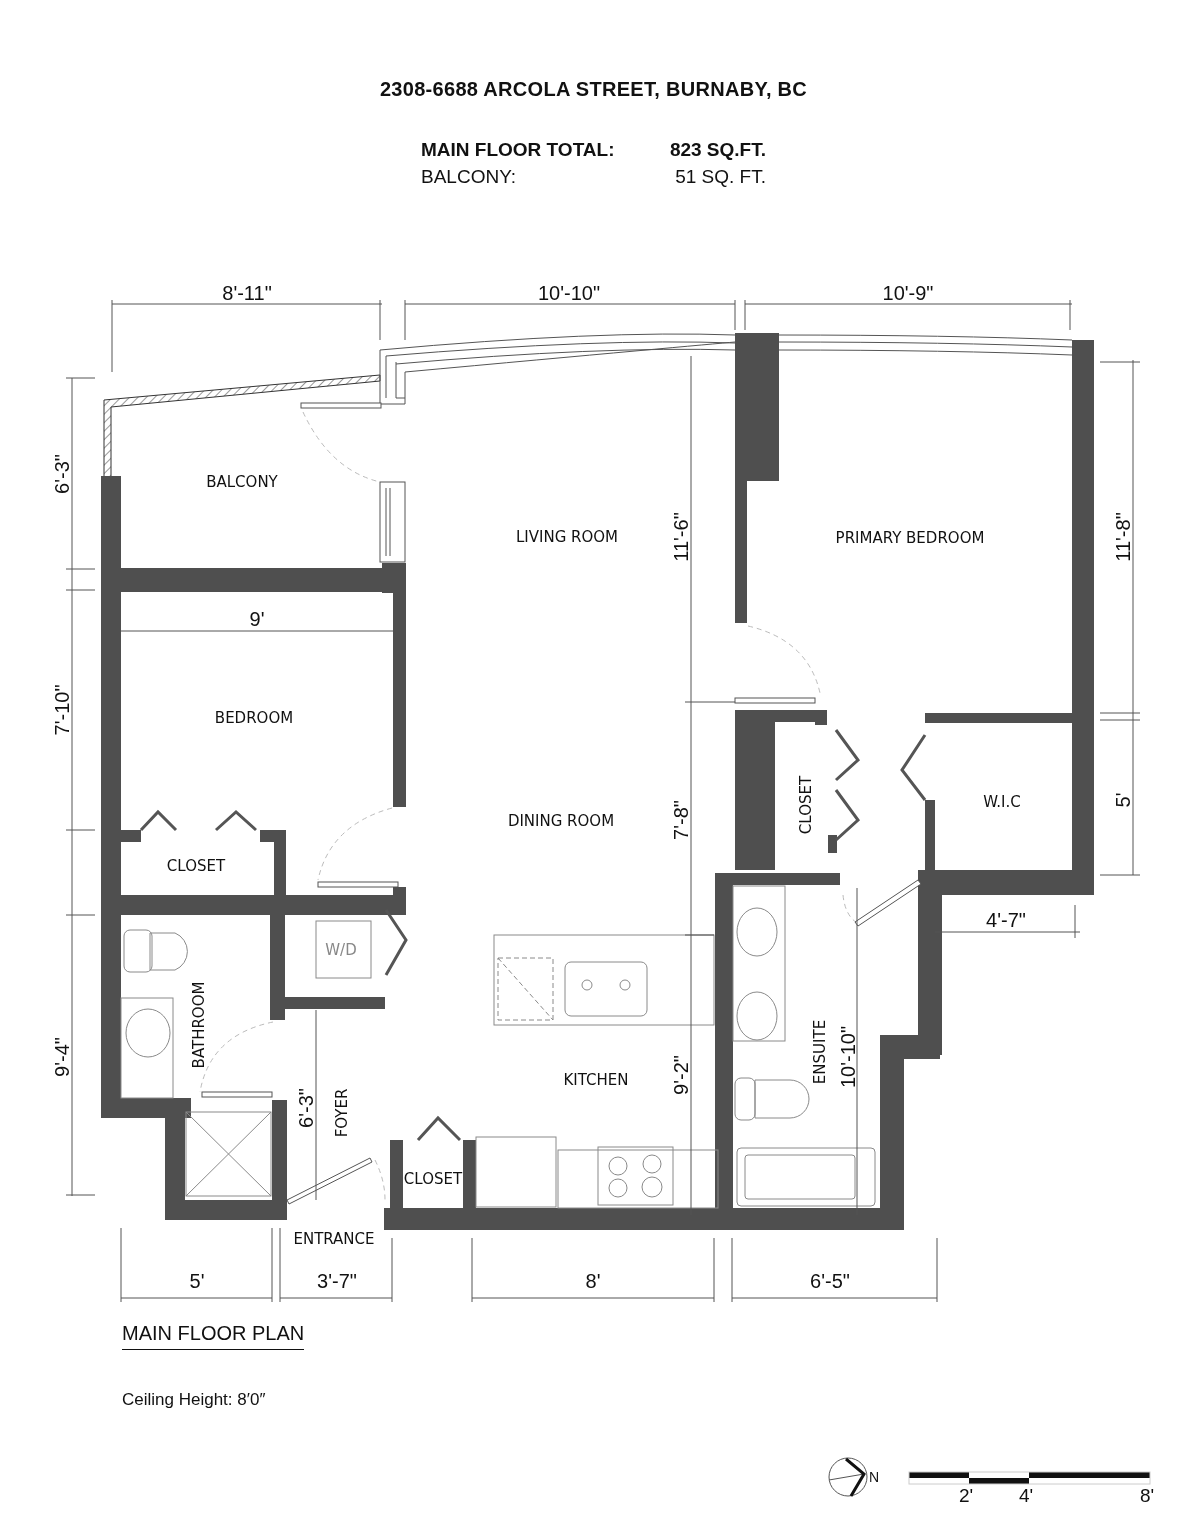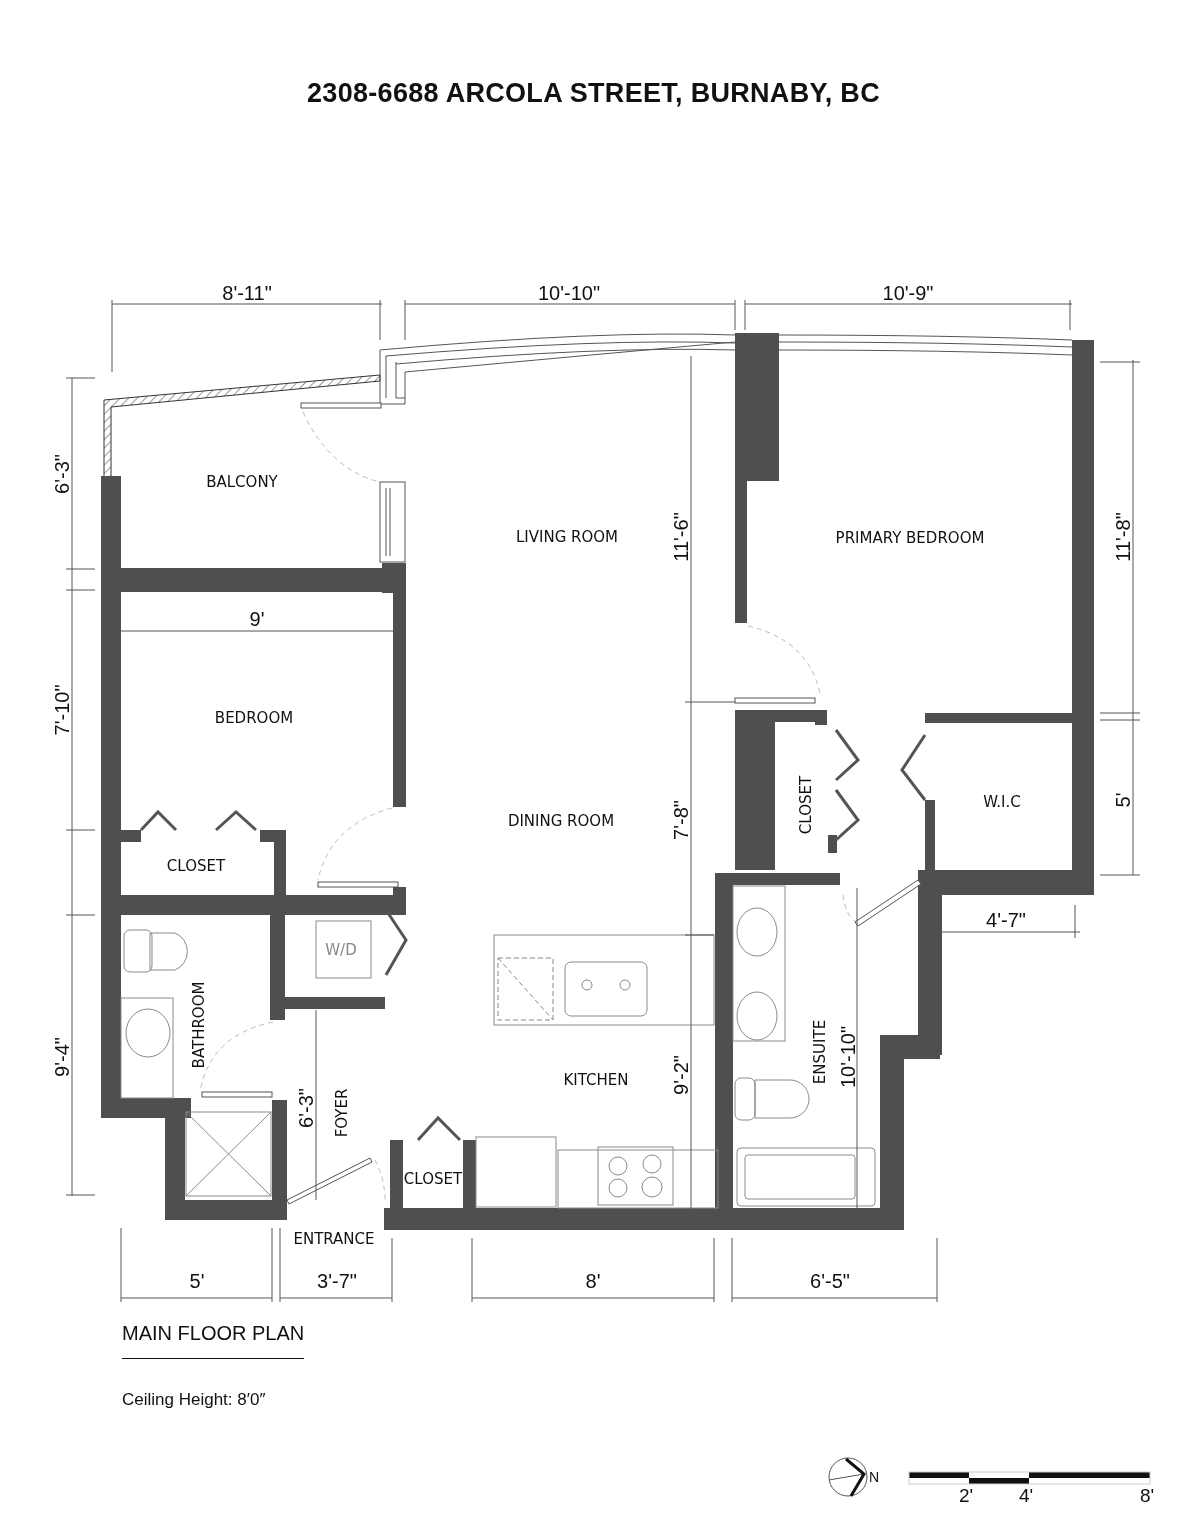--- a/index.html
+++ b/index.html
@@ -1,34 +1,42 @@
 <!DOCTYPE html>
 <html><head>
 <meta charset="utf-8">
 <style>
   html, body { margin: 0; padding: 0; background: #ffffff; }
   body { width: 1187px; height: 1536px; position: relative; overflow: hidden; font-family: "Liberation Sans", sans-serif; color: #111; }
-  .title { position: absolute; left: 0; width: 1187px; top: 78px; text-align: center; font-size: 27px; font-weight: bold; letter-spacing: 0.3px; }
+  .title { position: absolute; left: 0; width: 1187px; top: 78px; text-align: center; font-size: 20px; font-weight: bold; letter-spacing: 0.3px; }
   .area { position: absolute; left: 421px; top: 136px; font-size: 19px; line-height: 27px; }
   .area .row { display: flex; }
   .area .lbl { width: 230px; }
   .area .val { width: 115px; text-align: right; }
   .area .row.b { font-weight: bold; }
   svg.plan { position: absolute; left: 0; top: 0; }
   .lbl-text { font-family: "DejaVu Sans", sans-serif; font-size: 15px; fill: #111; }
   .dim-text { font-family: "Liberation Sans", sans-serif; font-size: 20px; fill: #111; }
-  .plan-title { position: absolute; left: 122px; top: 1322px; font-size: 20px; border-bottom: 1px solid #111; padding-bottom: 13px; }
+  .plan-title { position: absolute; left: 122px; top: 1322px; font-size: 20px; border-bottom: 1px solid #111; padding-bottom: 4px; }
   .plan-sub { position: absolute; left: 122px; top: 1350px; font-size: 17px; margin-top: 40px; }
   .scale-lbl { position: absolute; top: 1485px; font-size: 19px; }
 </style>
 </head>
 <body>
 
 <div class="title">2308-6688 ARCOLA STREET, BURNABY, BC</div>
 <div class="area">
+  <div class="row b">
+    <span class="lbl">MAIN FLOOR TOTAL:</span>
+    <span class="val">823 SQ.FT.</span>
+  </div>
+  <div class="row">
+    <span class="lbl">BALCONY:</span>
+    <span class="val">51 SQ. FT.</span>
+  </div>
 </div>
 
 <svg class="plan" width="1187" height="1536" viewBox="0 0 1187 1536">
   <defs>
     <pattern id="hatch" width="6" height="6" patternUnits="userSpaceOnUse" patternTransform="rotate(45)">
       <line x1="0" y1="0" x2="0" y2="6" stroke="#333" stroke-width="1"></line>
     </pattern>
   </defs>
 
   <g>

